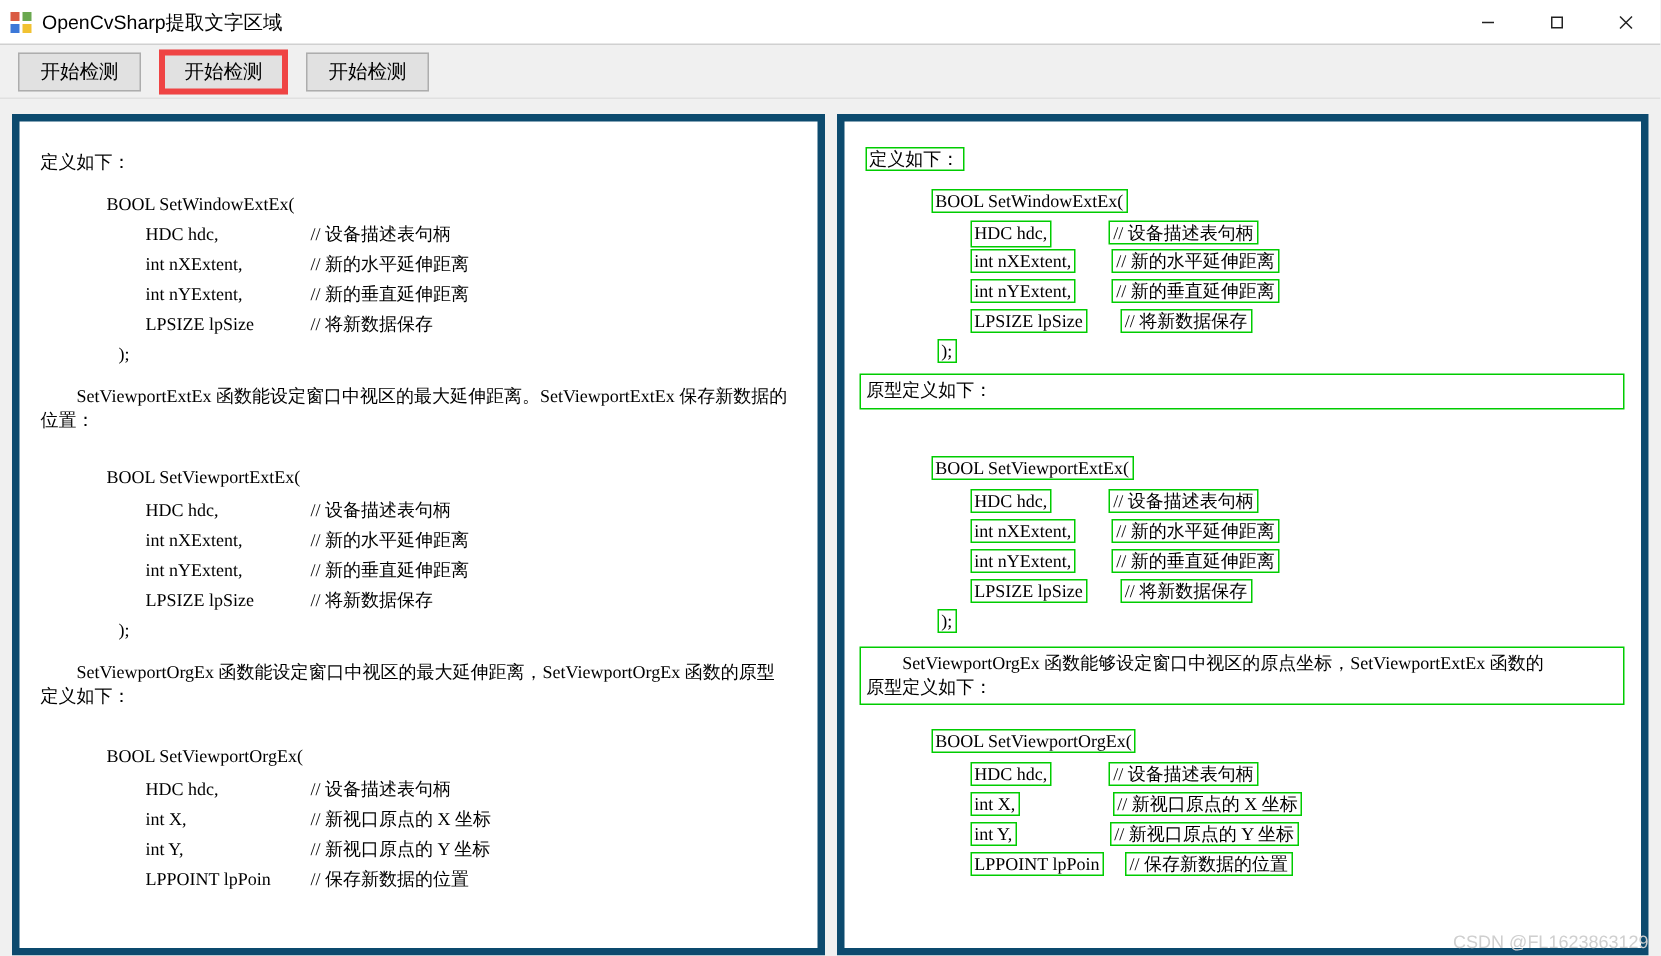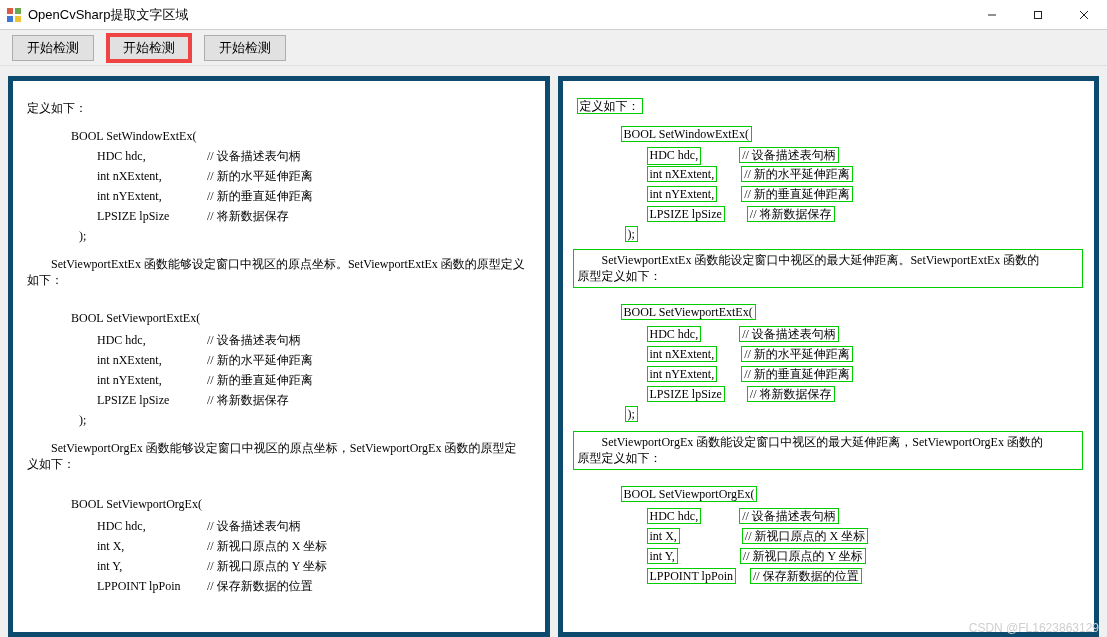--- a/index.html
+++ b/index.html
@@ -126,30 +126,30 @@
     <div class="docwrap">
       <div class="line" style="left:14px; top:14px;">定义如下：</div>
 
       <div class="line" style="left:58px; top:42px;">BOOL SetWindowExtEx(</div>
       <div class="line" style="left:84px; top:62px;"><span class="seg" style="width:110px;">HDC hdc,</span><span class="seg">// 设备描述表句柄</span></div>
       <div class="line" style="left:84px; top:82px;"><span class="seg" style="width:110px;">int nXExtent,</span><span class="seg">// 新的水平延伸距离</span></div>
       <div class="line" style="left:84px; top:102px;"><span class="seg" style="width:110px;">int nYExtent,</span><span class="seg">// 新的垂直延伸距离</span></div>
       <div class="line" style="left:84px; top:122px;"><span class="seg" style="width:110px;">LPSIZE lpSize</span><span class="seg">// 将新数据保存</span></div>
       <div class="line" style="left:66px; top:142px;">);</div>
 
-      <div class="line" style="left:14px; top:170px; width:500px; white-space:normal; text-indent:2em;">SetViewportExtEx 函数能够设定窗口中视区的原点坐标。SetViewportExtEx 函数的原型定义如下：</div>
+      <div class="line" style="left:14px; top:170px; width:500px; white-space:normal; text-indent:2em;">SetViewportExtEx 函数能设定窗口中视区的最大延伸距离。SetViewportExtEx 保存新数据的位置：</div>
 
       <div class="line" style="left:58px; top:224px;">BOOL SetViewportExtEx(</div>
       <div class="line" style="left:84px; top:246px;"><span class="seg" style="width:110px;">HDC hdc,</span><span class="seg">// 设备描述表句柄</span></div>
       <div class="line" style="left:84px; top:266px;"><span class="seg" style="width:110px;">int nXExtent,</span><span class="seg">// 新的水平延伸距离</span></div>
       <div class="line" style="left:84px; top:286px;"><span class="seg" style="width:110px;">int nYExtent,</span><span class="seg">// 新的垂直延伸距离</span></div>
       <div class="line" style="left:84px; top:306px;"><span class="seg" style="width:110px;">LPSIZE lpSize</span><span class="seg">// 将新数据保存</span></div>
       <div class="line" style="left:66px; top:326px;">);</div>
 
-      <div class="line" style="left:14px; top:354px; width:500px; white-space:normal; text-indent:2em;">SetViewportOrgEx 函数能够设定窗口中视区的原点坐标，SetViewportOrgEx 函数的原型定义如下：</div>
+      <div class="line" style="left:14px; top:354px; width:500px; white-space:normal; text-indent:2em;">SetViewportOrgEx 函数能设定窗口中视区的最大延伸距离，SetViewportOrgEx 函数的原型定义如下：</div>
 
       <div class="line" style="left:58px; top:410px;">BOOL SetViewportOrgEx(</div>
       <div class="line" style="left:84px; top:432px;"><span class="seg" style="width:110px;">HDC hdc,</span><span class="seg">// 设备描述表句柄</span></div>
       <div class="line" style="left:84px; top:452px;"><span class="seg" style="width:110px;">int X,</span><span class="seg">// 新视口原点的 X 坐标</span></div>
       <div class="line" style="left:84px; top:472px;"><span class="seg" style="width:110px;">int Y,</span><span class="seg">// 新视口原点的 Y 坐标</span></div>
       <div class="line" style="left:84px; top:492px;"><span class="seg" style="width:110px;">LPPOINT lpPoin</span><span class="seg">// 保存新数据的位置</span></div>
     </div>
   </div>
 
   <div class="pane">
@@ -157,33 +157,32 @@
       <div class="line" style="left:14px; top:12px;"><span class="hl">定义如下：</span></div>
 
       <div class="line" style="left:58px; top:40px;"><span class="hl">BOOL SetWindowExtEx(</span></div>
       <div class="line" style="left:84px; top:60px;"><span class="hl" style="display:inline-block;">HDC hdc,</span><span class="seg" style="width:36px;"></span><span class="hl">// 设备描述表句柄</span></div>
       <div class="line" style="left:84px; top:80px;"><span class="hl">int nXExtent,</span><span class="seg" style="width:22px;"></span><span class="hl">// 新的水平延伸距离</span></div>
       <div class="line" style="left:84px; top:100px;"><span class="hl">int nYExtent,</span><span class="seg" style="width:22px;"></span><span class="hl">// 新的垂直延伸距离</span></div>
       <div class="line" style="left:84px; top:120px;"><span class="hl">LPSIZE lpSize</span><span class="seg" style="width:20px;"></span><span class="hl">// 将新数据保存</span></div>
       <div class="line" style="left:62px; top:140px;"><span class="hl">);</span></div>
 
       <div class="line hl" style="left:10px; top:162px; width:510px; white-space:normal; padding:3px 4px;">
-        <span style="display:block; text-indent:2em;">SetViewportExtEx 函数能设定窗口中视区的最大延伸距离。SetViewportExtEx 函数的</span>
         <span style="display:block;">原型定义如下：</span>
       </div>
 
       <div class="line" style="left:58px; top:218px;"><span class="hl">BOOL SetViewportExtEx(</span></div>
       <div class="line" style="left:84px; top:240px;"><span class="hl">HDC hdc,</span><span class="seg" style="width:36px;"></span><span class="hl">// 设备描述表句柄</span></div>
       <div class="line" style="left:84px; top:260px;"><span class="hl">int nXExtent,</span><span class="seg" style="width:22px;"></span><span class="hl">// 新的水平延伸距离</span></div>
       <div class="line" style="left:84px; top:280px;"><span class="hl">int nYExtent,</span><span class="seg" style="width:22px;"></span><span class="hl">// 新的垂直延伸距离</span></div>
       <div class="line" style="left:84px; top:300px;"><span class="hl">LPSIZE lpSize</span><span class="seg" style="width:20px;"></span><span class="hl">// 将新数据保存</span></div>
       <div class="line" style="left:62px; top:320px;"><span class="hl">);</span></div>
 
       <div class="line hl" style="left:10px; top:344px; width:510px; white-space:normal; padding:3px 4px;">
-        <span style="display:block; text-indent:2em;">SetViewportOrgEx 函数能设定窗口中视区的最大延伸距离，SetViewportOrgEx 函数的</span>
+        <span style="display:block; text-indent:2em;">SetViewportOrgEx 函数能够设定窗口中视区的原点坐标，SetViewportExtEx 函数的</span>
         <span style="display:block;">原型定义如下：</span>
       </div>
 
       <div class="line" style="left:58px; top:400px;"><span class="hl">BOOL SetViewportOrgEx(</span></div>
       <div class="line" style="left:84px; top:422px;"><span class="hl">HDC hdc,</span><span class="seg" style="width:36px;"></span><span class="hl">// 设备描述表句柄</span></div>
       <div class="line" style="left:84px; top:442px;"><span class="hl">int X,</span><span class="seg" style="width:60px;"></span><span class="hl">// 新视口原点的 X 坐标</span></div>
       <div class="line" style="left:84px; top:462px;"><span class="hl">int Y,</span><span class="seg" style="width:60px;"></span><span class="hl">// 新视口原点的 Y 坐标</span></div>
       <div class="line" style="left:84px; top:482px;"><span class="hl">LPPOINT lpPoin</span><span class="seg" style="width:12px;"></span><span class="hl">// 保存新数据的位置</span></div>
     </div>
   </div>

